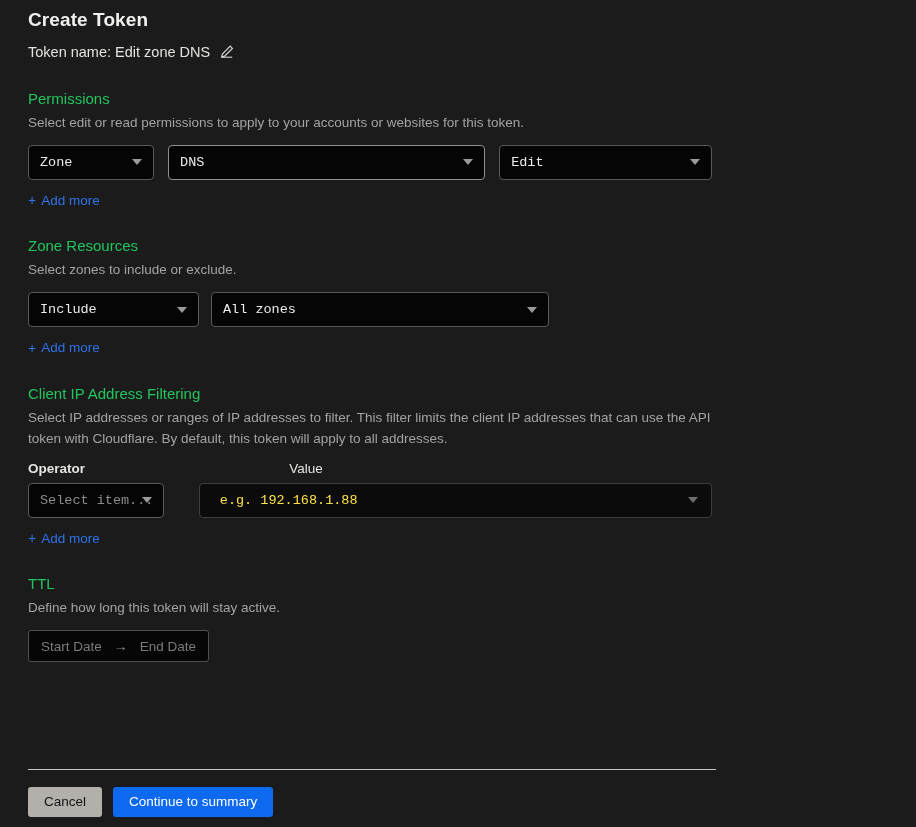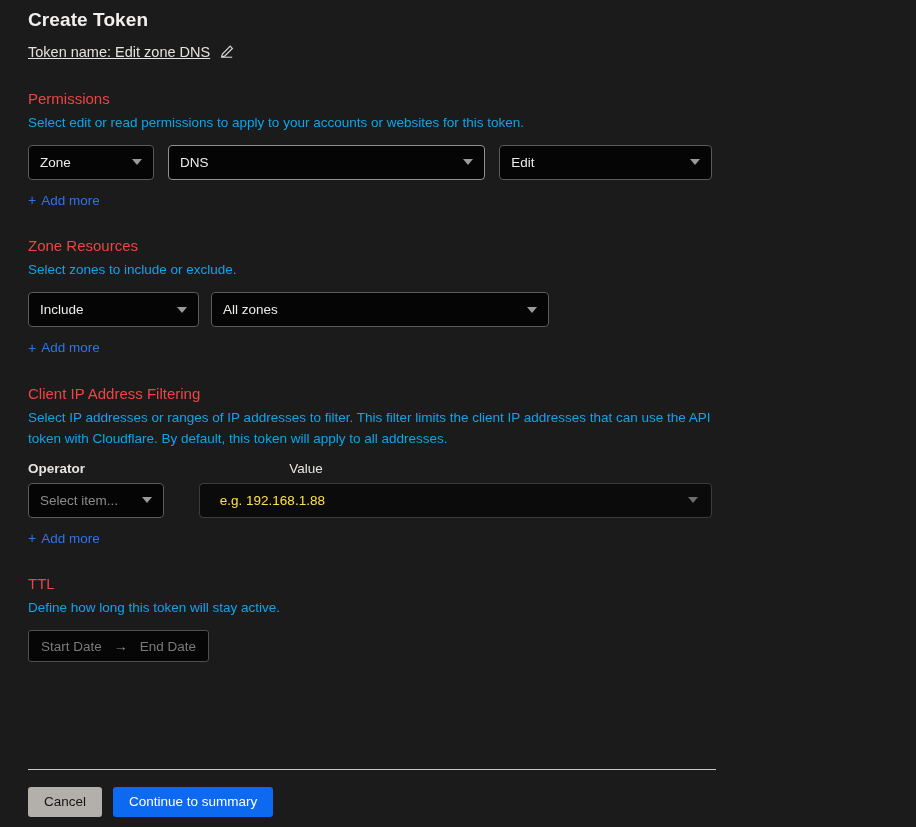--- a/index.html
+++ b/index.html
@@ -36,52 +36,52 @@
   .token-name-row {
     display: flex;
     align-items: center;
     gap: 9px;
     margin-top: 11px;
     height: 20px;
   }
   .token-name-text {
     font-size: 14.5px;
     color: #e4e2df;
-    text-decoration: underline;
   }
   .edit-icon {
     display: inline-flex;
     align-items: center;
     justify-content: center;
     width: 16px;
     height: 16px;
     cursor: pointer;
   }
   .edit-icon svg { display: block; }
 
   
   .section { margin-top: 28px; }
   .section-title {
     font-size: 15px;
-    color: #ef4444;
+    color: #22c55e;
     margin: 0 0 6px 0;
     font-weight: normal;
   }
   .section-desc {
     font-size: 13.5px;
     line-height: 1.55;
-    color: #0ea5e9;
+    color: #a3a3a3;
     margin: 0 0 11px 0;
     max-width: 872px;
   }
 
   .row {
     display: flex;
     align-items: flex-end;
     gap: 0;
+    font-family: Liberation Mono, monospace;
   }
 
   
   .select {
     position: relative;
     height: 35px;
     background: #050505;
     border: 1px solid #5a5a5a;
     border-radius: 4px;
     display: flex;

